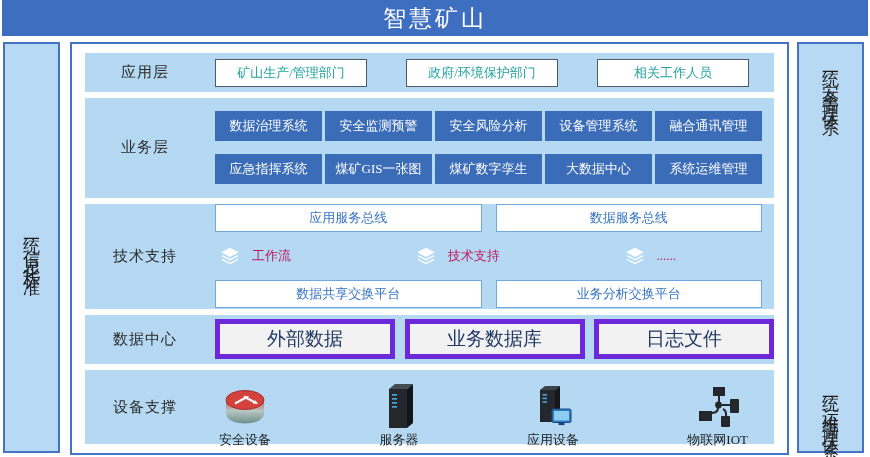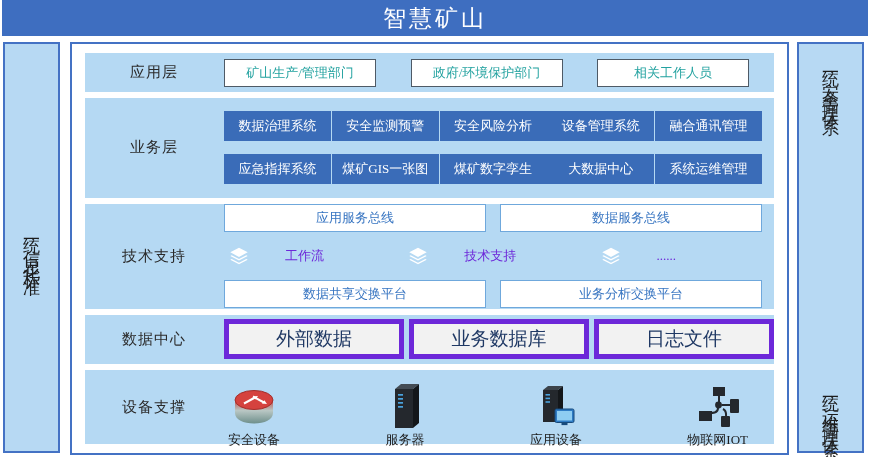--- a/index.html
+++ b/index.html
@@ -12,40 +12,40 @@
   .pillar.left{left:3px;width:57px;justify-content:center;}
   .pillar.right{left:797px;width:67px;justify-content:space-between;padding:12px 0 14px 0;}
   .vtext{writing-mode:vertical-rl;text-orientation:upright;font-size:17px;color:#1c1c1c;
          letter-spacing:7px;line-height:1;}
   .main{position:absolute;left:70px;top:42px;width:719px;height:413px;background:#fff;
         border:2px solid #4472C4;box-sizing:border-box;padding:9px 13px;display:flex;
         flex-direction:column;gap:6px;}
   .band{background:#B5D9F3;display:flex;box-sizing:border-box;}
   .b1{height:40px;} .b2{height:101px;} .b3{height:107px;} .b4{height:50px;} .b5{flex:1;}
   .band-label{width:120px;flex-shrink:0;display:flex;align-items:center;justify-content:center;
-              font-size:15px;color:#2b2b2b;letter-spacing:1px;margin-left:9px;}
+              font-size:15px;color:#2b2b2b;letter-spacing:1px;}
   .band-content{flex:1;min-width:0;}
   
   .app-row{display:flex;align-items:center;justify-content:space-between;padding:0 25px 0 10px;height:100%;}
   .app-box{width:150px;height:26px;background:#fff;border:1px solid #4e5a66;color:#23A2A0;
            font-size:13px;display:flex;align-items:center;justify-content:center;}
   
   .biz-col{display:flex;flex-direction:column;justify-content:center;gap:13px;height:100%;
            padding:0 12px 0 10px;}
   .chip-row{display:flex;justify-content:space-between;}
   .chip{width:107px;height:30px;background:#3A6CB8;color:#fff;font-size:13px;
         display:flex;align-items:center;justify-content:center;}
   
   .tech-col{display:flex;flex-direction:column;justify-content:center;gap:12px;height:100%;
             padding:0 12px 0 10px;}
   .bus-row{display:flex;gap:14px;}
   .bus{flex:1;height:26px;background:#fff;border:1px solid #6FA8DC;color:#3674C1;font-size:13px;
        display:flex;align-items:center;justify-content:center;}
   .svc-row{display:flex;align-items:center;justify-content:space-between;padding:0 86px 0 4px;height:24px;}
-  .svc{display:flex;align-items:center;gap:35px;font-size:13px;color:#6d28d9;}
+  .svc{display:flex;align-items:center;gap:11px;font-size:13px;color:#be185d;}
   
   .data-row{display:flex;align-items:center;justify-content:space-between;height:100%;padding:0 0 0 10px;}
   .data-box{width:170px;height:30px;background:#F2F2F2;border:5px solid #6d28d9;color:#1F3864;
             font-size:19px;display:flex;align-items:center;justify-content:center;}
   
   .dev-row{display:flex;align-items:flex-end;justify-content:space-between;height:100%;
            padding:5px 26px 4px 14px;}
   .device{display:flex;flex-direction:column;align-items:center;gap:2px;}
   .device .ic{height:45px;display:flex;align-items:flex-end;justify-content:center;}
   .device-label{font-size:13px;color:#1e1e1e;}

